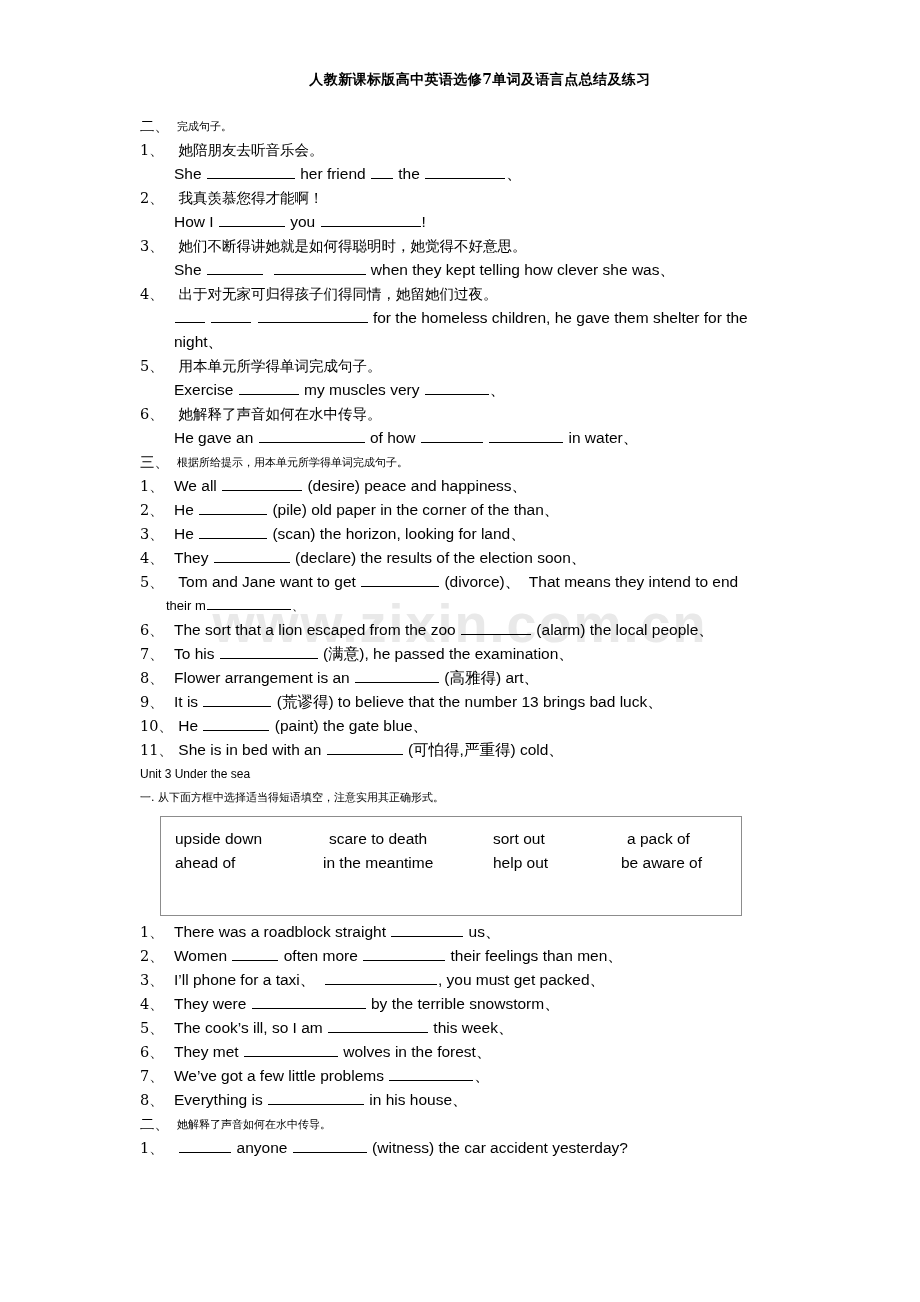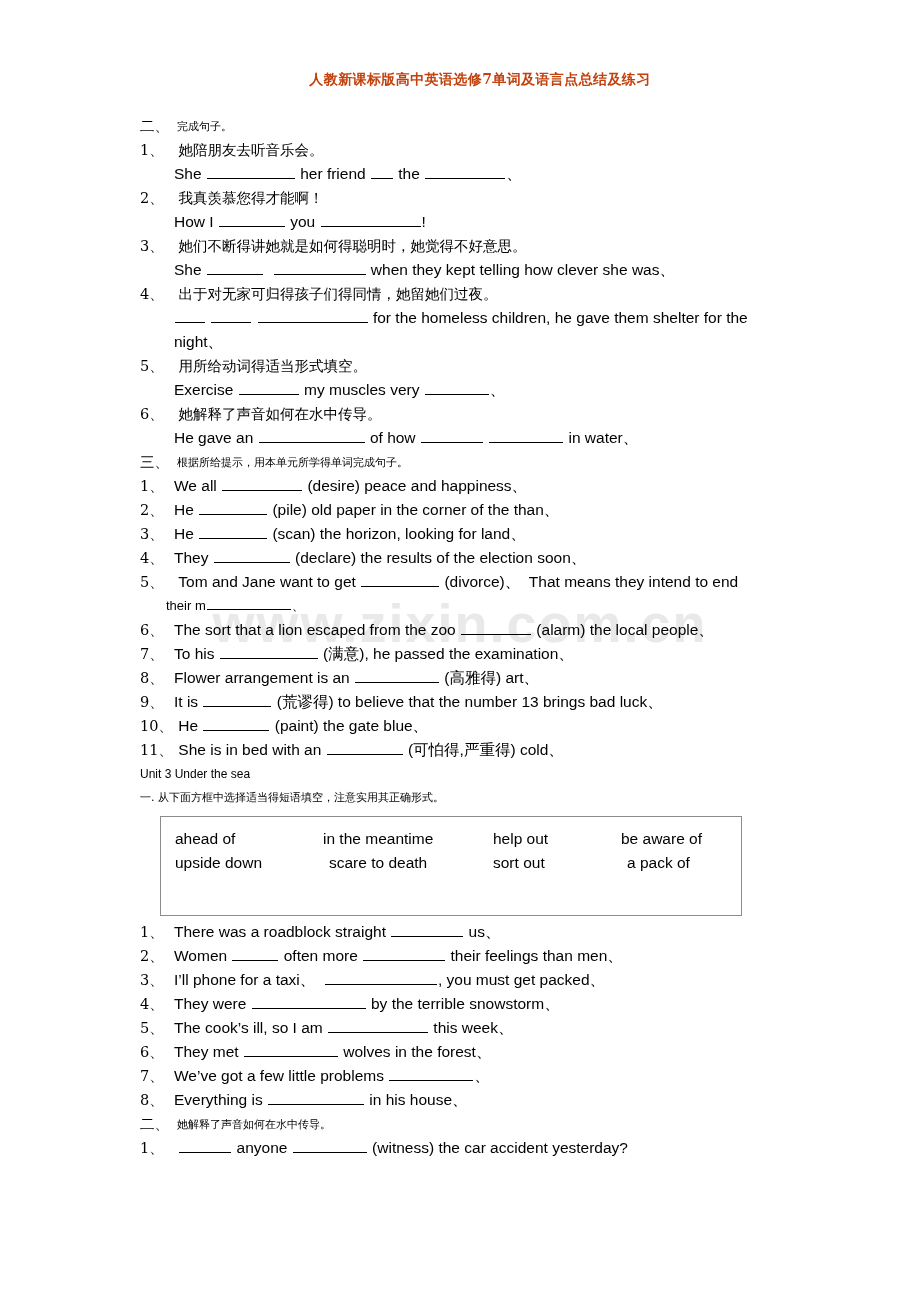--- a/index.html
+++ b/index.html
@@ -46,21 +46,21 @@
 
   .doc-title {
     text-align: center;
     font-family: "DejaVu Serif", "Liberation Serif", serif;
     font-size: 14px;
     font-weight: bold;
     letter-spacing: 0.4px;
     margin: 0;
     padding-top: 70px;
     line-height: 18px;
-    color: #c2410c;
+    color: #000000;
   }
 
   .spacer-after-title { height: 26px; }
 
   .cn {
     font-family: "DejaVu Serif", "Liberation Serif", serif;
     font-size: 14.5px;
   }
 
   
@@ -198,21 +198,21 @@
 
   <div class="item">
     <span class="num">4、</span>
     <span class="body cn"> 出于对无家可归得孩子们得同情，她留她们过夜。</span>
   </div>
   <div class="en-indent"><span class="bl" style="width:30px"></span><span> </span><span class="bl" style="width:40px"></span><span> </span><span class="bl" style="width:110px"></span><span> for the homeless children, he gave them shelter for the</span></div>
   <div class="en-indent">night、</div>
 
   <div class="item">
     <span class="num">5、</span>
-    <span class="body cn"> 用所给动词得适当形式填空。</span>
+    <span class="body cn"> 用本单元所学得单词完成句子。</span>
   </div>
   <div class="en-indent"><span>Exercise </span><span class="bl" style="width:60px"></span><span> my muscles very </span><span class="bl" style="width:64px"></span><span>、</span></div>
 
   <div class="item">
     <span class="num">6、</span>
     <span class="body cn"> 她解释了声音如何在水中传导。</span>
   </div>
   <div class="en-indent"><span>He gave an </span><span class="bl" style="width:106px"></span><span> of how </span><span class="bl" style="width:62px"></span><span> </span><span class="bl" style="width:74px"></span><span> in water、</span></div>
 
   <div class="section-head">
@@ -275,32 +275,32 @@
       <span class="num wide">11、</span>
       <span class="body"><span> She is in bed with an </span><span class="bl" style="width:76px"></span><span> (可怕得,严重得) cold、</span></span>
     </div>
 
 
   <div class="unit-title">Unit 3 Under the sea</div>
 
   <div class="section-head-flat">一. 从下面方框中选择适当得短语填空，注意实用其正确形式。</div>
 
   <div class="phrase-box">
+    <div class="phrase-row r2">
+      <span class="cell c1">upside down</span>
+      <span class="cell c2">scare to death</span>
+      <span class="cell c3">sort out</span>
+      <span class="cell c4">a pack of</span>
+    </div>
     <div class="phrase-row r1">
       <span class="cell c1">ahead of</span>
       <span class="cell c2">in the meantime</span>
       <span class="cell c3">help out</span>
       <span class="cell c4">be aware of</span>
     </div>
-    <div class="phrase-row r2">
-      <span class="cell c1">upside down</span>
-      <span class="cell c2">scare to death</span>
-      <span class="cell c3">sort out</span>
-      <span class="cell c4">a pack of</span>
-    </div>
   </div>
 
   <div class="item">
       <span class="num">1、</span>
       <span class="body"><span>There was a roadblock straight </span><span class="bl" style="width:72px"></span><span> us、</span></span>
     </div>
 
   <div class="item">
       <span class="num">2、</span>
       <span class="body"><span>Women </span><span class="bl" style="width:46px"></span><span> often more </span><span class="bl" style="width:82px"></span><span> their feelings than men、</span></span>

